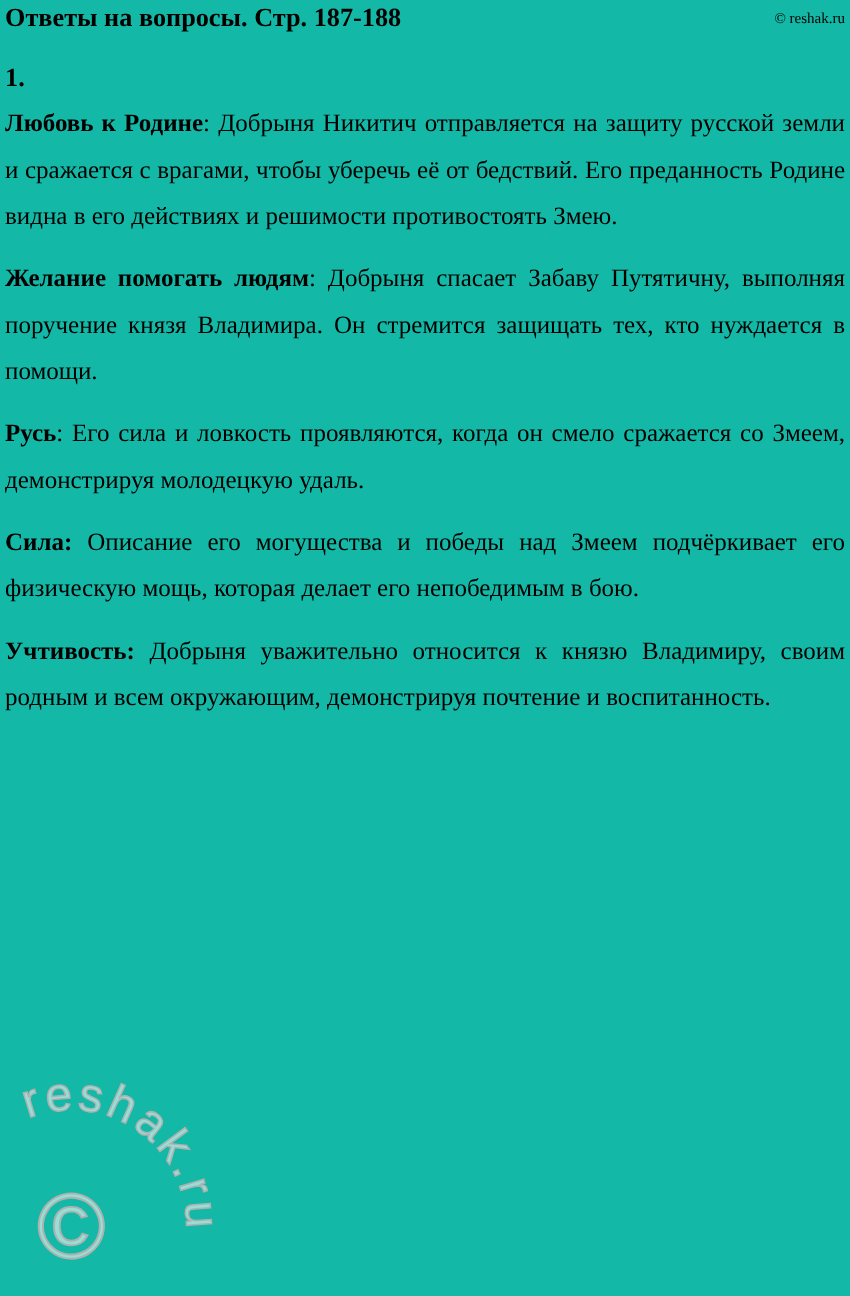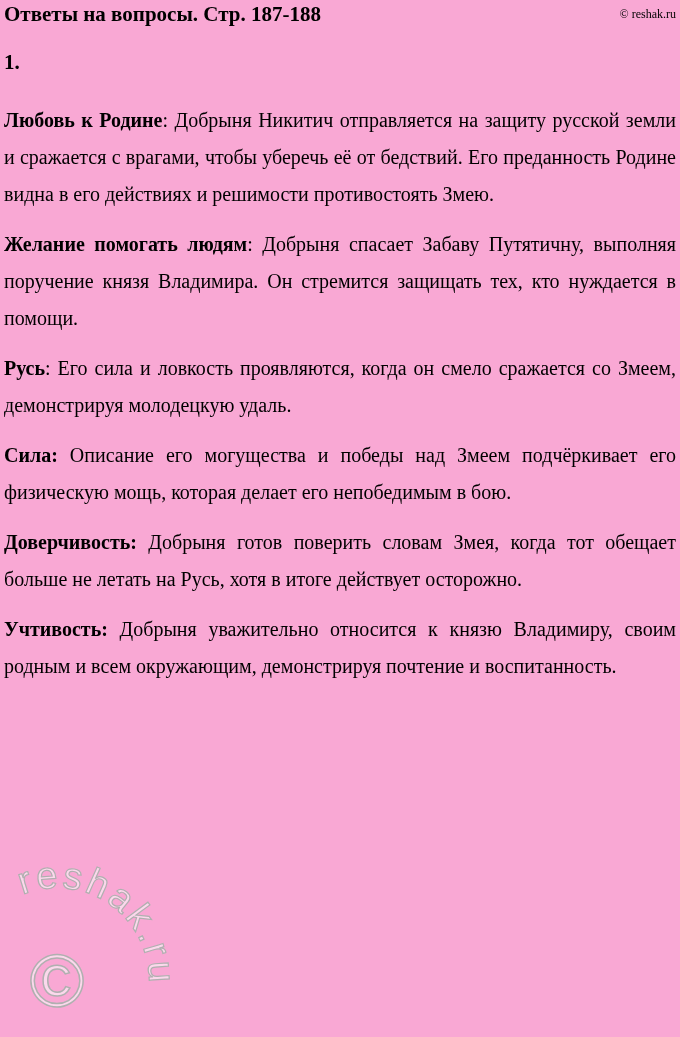--- a/index.html
+++ b/index.html
@@ -6,21 +6,21 @@
     margin: 0;
     padding: 0;
     background: #ffffff;
   }
   .page {
     position: relative;
     width: 680px;
     height: 1037px;
     box-sizing: border-box;
     padding: 2px 4px 0 4px;
-    background: #f9a8d4;
+    background: #14b8a6;
     color: #000000;
     font-family: "Liberation Serif", "DejaVu Serif", serif;
     overflow: hidden;
   }
   .header-row {
     display: flex;
     justify-content: space-between;
     align-items: flex-start;
     line-height: 24px;
   }
@@ -32,21 +32,21 @@
     font-size: 12px;
     font-weight: normal;
   }
   .qnum {
     margin-top: 24px;
     font-size: 21px;
     font-weight: bold;
     line-height: 24px;
   }
   .body-text {
-    margin-top: 28px;
+    margin-top: 7px;
   }
   .para {
     margin: 0 0 13px 0;
     font-size: 20px;
     line-height: 37px;
     text-align: justify;
     text-justify: inter-word;
   }
   .para:last-child { margin-bottom: 0; }
   .term {
@@ -88,21 +88,20 @@
     <div class="copyright">© reshak.ru</div>
   </div>
 
   <div class="qnum">1.</div>
 
   <div class="body-text">
     <p class="para"><span class="term">Любовь к Родине</span><span>: Добрыня Никитич отправляется на защиту русской земли и сражается с врагами, чтобы уберечь её от бедствий. Его преданность Родине видна в его действиях и решимости противостоять Змею.</span></p>
     <p class="para"><span class="term">Желание помогать людям</span><span>: Добрыня спасает Забаву Путятичну, выполняя поручение князя Владимира. Он стремится защищать тех, кто нуждается в помощи.</span></p>
     <p class="para"><span class="term">Русь</span><span>: Его сила и ловкость проявляются, когда он смело сражается со Змеем, демонстрируя молодецкую удаль.</span></p>
     <p class="para"><span class="term">Сила:</span><span> Описание его могущества и победы над Змеем подчёркивает его физическую мощь, которая делает его непобедимым в бою.</span></p>
-    <p class="para"><span class="term">Доверчивость:</span><span> Добрыня готов поверить словам Змея, когда тот обещает больше не летать на Русь, хотя в итоге действует осторожно.</span></p>
     <p class="para"><span class="term">Учтивость:</span><span> Добрыня уважительно относится к князю Владимиру, своим родным и всем окружающим, демонстрируя почтение и воспитанность.</span></p>
   </div>
 
   <svg class="watermark" viewBox="0 0 680 1037" xmlns="http://www.w3.org/2000/svg" aria-hidden="true">
     <path id="wm-arc" d="M 22.5 894.7 A 92 92 0 0 1 148.6 988" fill="none" stroke="none"></path>
     <text class="wm-arc-text"><textPath href="#wm-arc">reshak.ru</textPath></text>
     <text class="wm-copy" x="57" y="1006">©</text>
   </svg>
 
 </div>

